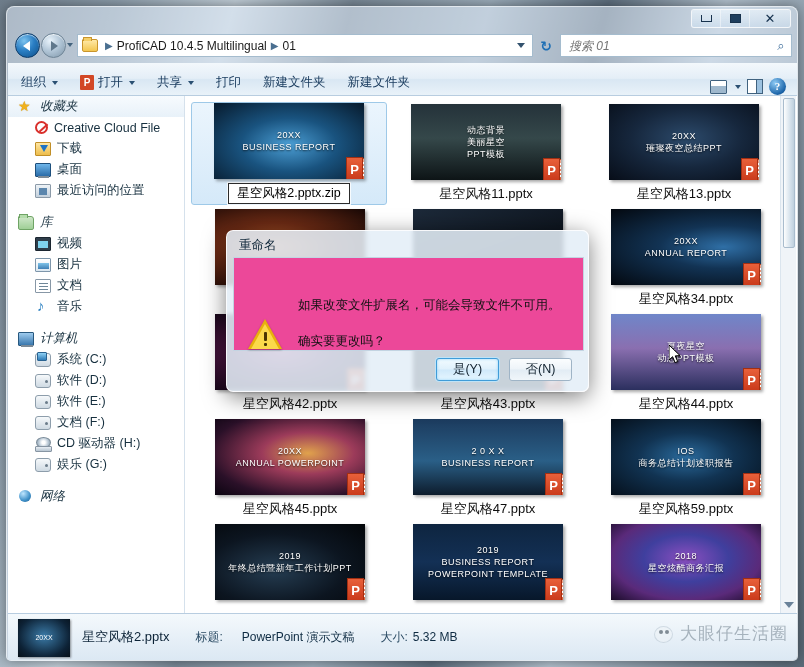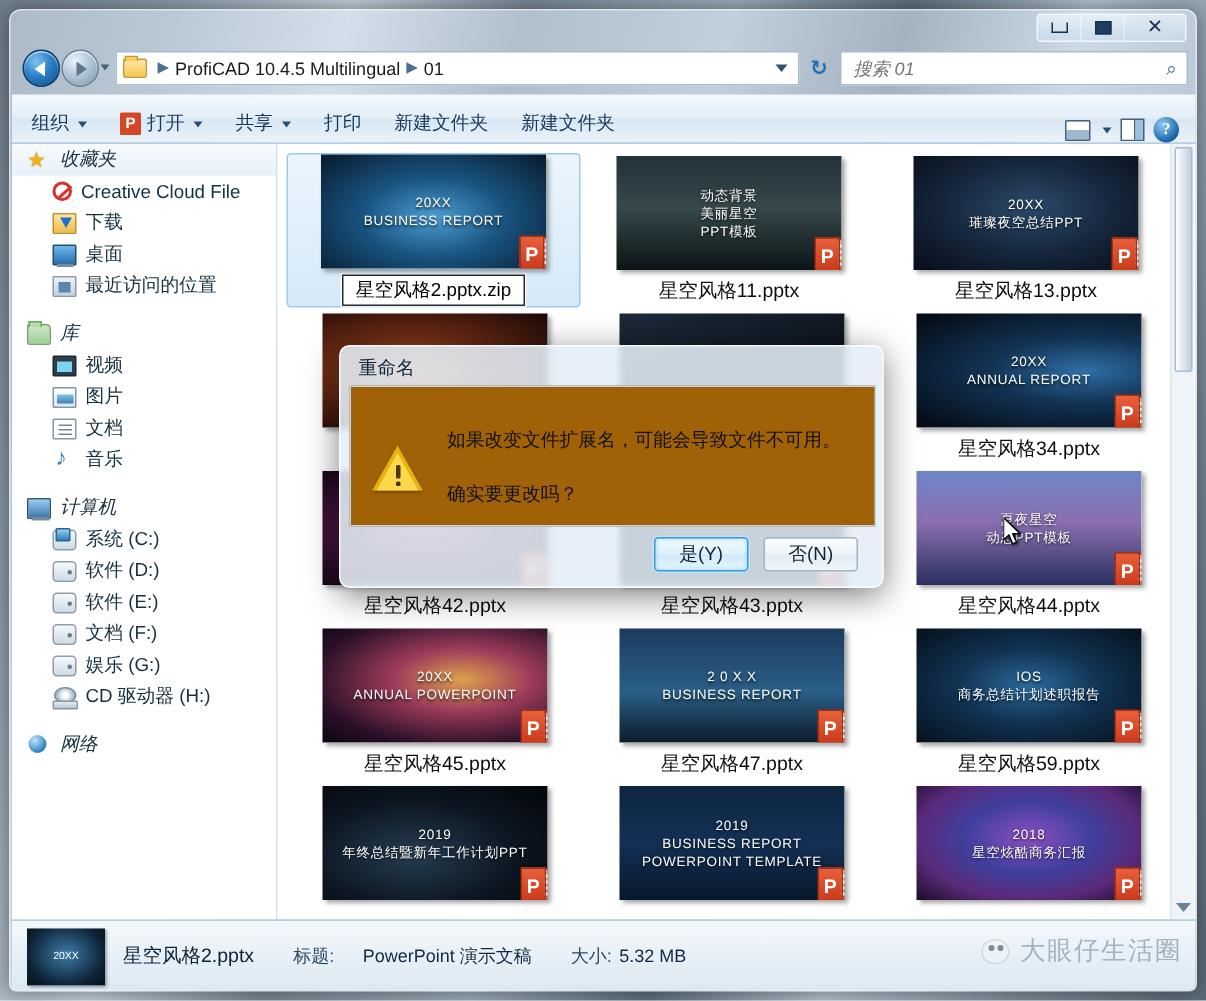--- a/index.html
+++ b/index.html
@@ -318,22 +318,22 @@
     box-shadow: 0 5px 22px rgba(0,0,0,0.5);
     z-index: 50;
     backdrop-filter: blur(2px);
   }
   #dlgtitle {
     position:absolute; left:12px; top:6px;
     font-size:12.5px; color:#0c2437;
   }
   #dlgbody {
     position:absolute; left:6px; top:26px; width:351px; height: 94px;
-    background:#a16207; border:1px solid #c3d4e2;
-    display:flex; align-items:center; padding: 14px 12px 0 14px;
+    background:#ec4899; border:1px solid #c3d4e2;
+    display:flex; align-items:flex-end; padding: 14px 12px 0 14px;
   }
   #warnicon { width:34px;height:31px; flex:none; position:relative; margin-top:2px; }
   #warnicon .tri {
     position:absolute; left:0; top:0;
     width:0;height:0;border-left:17px solid transparent;border-right:17px solid transparent;
     border-bottom:30px solid #e8b10d;
     filter: drop-shadow(0 1px 1px rgba(0,0,0,.35));
   }
   #warnicon .tri2 {
     position:absolute; left:3px; top:5px;
@@ -516,26 +516,26 @@
     </div>
     <div class="navrow child">
       <span class="nico ic-drv"></span>
       <span>软件 (E:)</span>
     </div>
     <div class="navrow child">
       <span class="nico ic-drv"></span>
       <span>文档 (F:)</span>
     </div>
     <div class="navrow child">
+      <span class="nico ic-cd"></span>
+      <span>CD 驱动器 (H:)</span>
+    </div>
+    <div class="navrow child">
       <span class="nico ic-drv"></span>
       <span>娱乐 (G:)</span>
-    </div>
-    <div class="navrow child">
-      <span class="nico ic-cd"></span>
-      <span>CD 驱动器 (H:)</span>
     </div>
 
     <div class="navgap"></div>
 
     <div class="navrow head">
       <span class="nico ic-net"></span>
       <span>网络</span>
     </div>
   </div>
 

